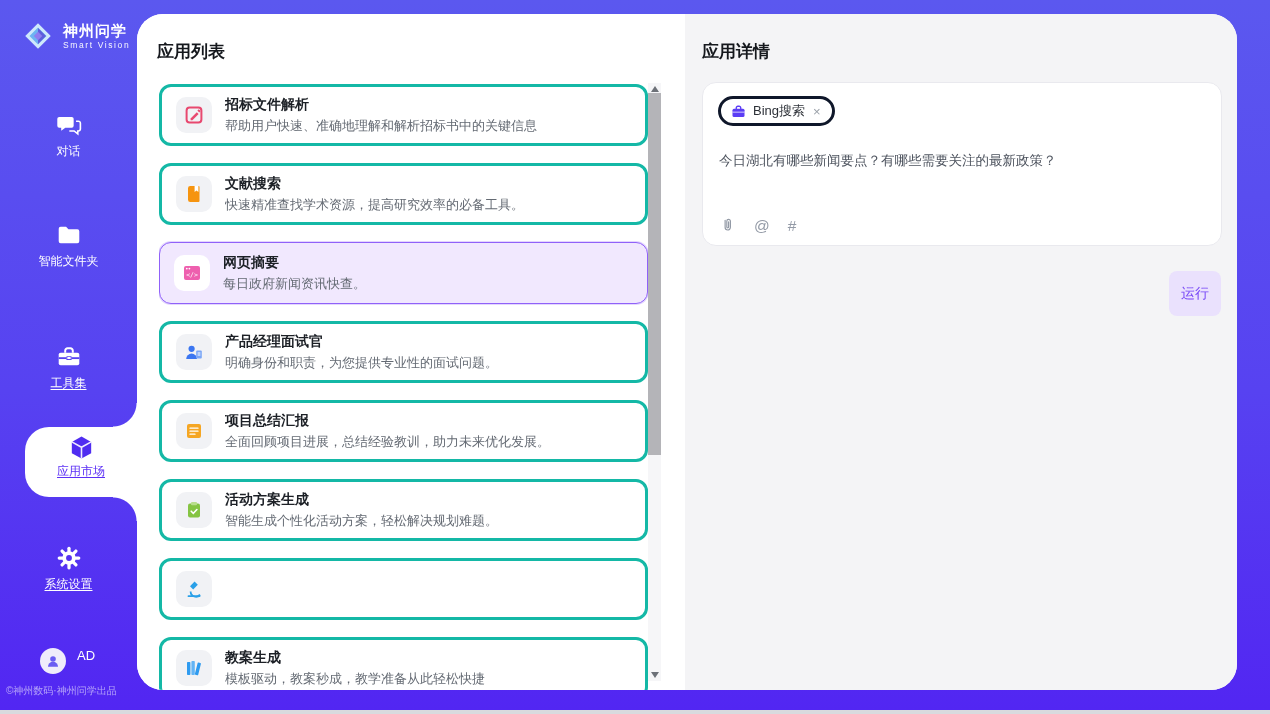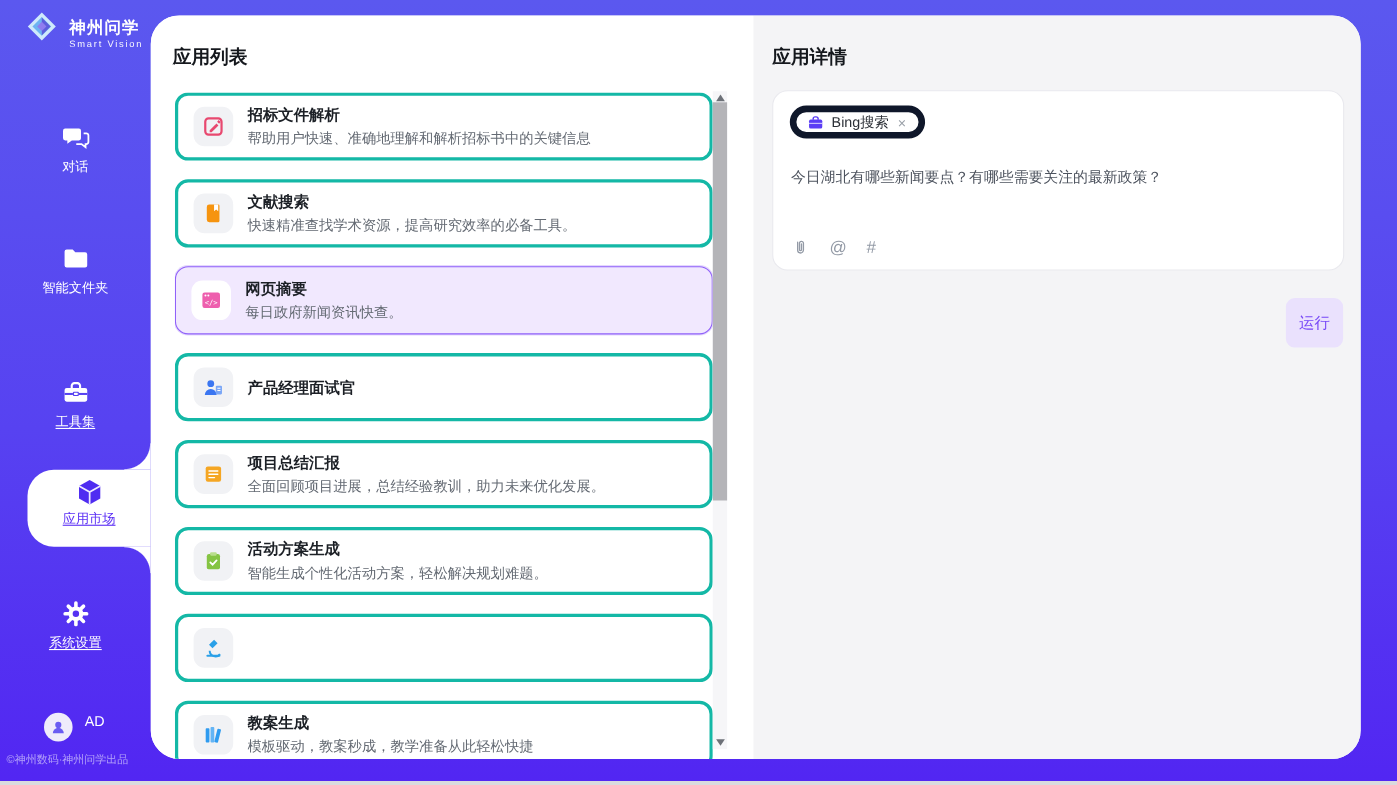--- a/index.html
+++ b/index.html
@@ -6,21 +6,21 @@
   body{
     width:1270px;height:714px;position:relative;overflow:hidden;
     background:#d9dade;
     font-family:"Liberation Sans","DejaVu Sans",sans-serif;
     -webkit-font-smoothing:antialiased;
   }
   
   .frame{position:absolute;left:0;top:0;width:1270px;height:710px;
     background:linear-gradient(180deg,#5b58ef 0%,#5742f1 55%,#5226f2 100%);}
   .sidebar{position:absolute;left:0;top:0;width:137px;height:710px;color:#fff;}
-  .logo{position:absolute;left:18px;top:4px;display:flex;align-items:flex-end;}
+  .logo{position:absolute;left:18px;top:16px;display:flex;align-items:center;}
   .logo svg{width:40px;height:40px;}
   .logo-text{margin-left:5px;line-height:1;}
   .logo-name{font-size:15px;font-weight:bold;letter-spacing:1px;}
   .logo-tag{font-size:8.5px;letter-spacing:1.6px;margin-top:3px;opacity:.95;}
   .nav-item{position:absolute;left:0;width:137px;text-align:center;color:#fff;cursor:pointer;}
   .nav-item svg{width:26px;height:26px;display:block;margin:0 auto;}
   .nav-label{font-size:12px;margin-top:5px;display:inline-block;}
   .u{text-decoration:underline;text-underline-offset:2px;}
   .nav-chat{top:112px}.nav-folder{top:222px}.nav-tools{top:344px}.nav-settings{top:545px}
   
@@ -57,21 +57,21 @@
   .sb-thumb{position:absolute;left:0;top:10px;width:13px;height:362px;background:#b4b4b8;cursor:grab;}
   .sb-up,.sb-down{position:absolute;left:3px;width:0;height:0;border-left:4px solid transparent;border-right:4px solid transparent;cursor:pointer;}
   .sb-up{top:3px;border-bottom:6px solid #6d7178;}
   .sb-down{bottom:3px;border-top:6px solid #6d7178;}
   
   .detail-pane{position:relative;flex:1;background:#f4f4f6;height:676px;}
   .detail-card{position:absolute;left:17px;top:68px;width:520px;height:164px;box-sizing:border-box;
     background:#fff;border:1px solid #e9e9ee;border-radius:14px;}
   .tool-tag{position:absolute;left:15px;top:13px;height:30px;box-sizing:border-box;
     display:inline-flex;align-items:center;gap:7px;padding:0 10px;
-    border:6px solid #0f172a;border-radius:16px;background:#fff;font-size:13px;color:#2c3037;}
+    border:3px solid #0f172a;border-radius:16px;background:#fff;font-size:13px;color:#2c3037;}
   .tool-tag svg{width:15px;height:15px;}
   .tag-close{color:#9aa0a8;font-size:13px;cursor:pointer;padding:0 1px;}
   .query-text{position:absolute;left:16px;top:68px;right:16px;font-size:13.5px;color:#4d535e;line-height:1.5;cursor:text;}
   .composer-icons{position:absolute;left:16px;bottom:11px;display:flex;align-items:center;gap:18px;color:#939aa6;}
   .composer-icons svg{width:17px;height:17px;display:block;}
   .sym{font-size:15.5px;line-height:17px;cursor:pointer;}
   .run-btn{position:absolute;right:16px;top:257px;width:52px;height:45px;border:none;border-radius:8px;
     background:#eae1fd;color:#7747f7;font-size:14px;cursor:pointer;font-family:inherit;}
   
   .bottom-strip{position:absolute;left:0;top:710px;width:1270px;height:4px;background:#d9dade;}
@@ -212,20 +212,21 @@
           <span class="app-ic">
             <svg viewBox="0 0 20 20">
                 <circle cx="7.6" cy="6.8" r="3.1" fill="#3b76f1"></circle>
                 <path d="M2.2 17a5.4 5.4 0 0 1 10.8 0z" fill="#3b76f1"></path>
                 <rect x="12.2" y="8.6" width="5.6" height="8" rx="1" fill="#7aa6f6"></rect>
                 <path d="M13.6 11h2.8M13.6 13h2.8" stroke="#fff" stroke-width="1"></path>
               </svg>
           </span>
           <span class="card-text">
             <div class="card-title">产品经理面试官</div>
+            <div class="card-desc">明确身份和职责，为您提供专业性的面试问题。</div>
           </span>
         </div>
 
         <div class="card">
           <span class="app-ic">
             <svg viewBox="0 0 20 20">
                 <rect x="3" y="3" width="14" height="14" rx="2" fill="#f5a623"></rect>
                 <path d="M6 7.2h8M6 10.2h8M6 13.2h5" stroke="#fff" stroke-width="1.3" stroke-linecap="round"></path>
               </svg>
           </span>

